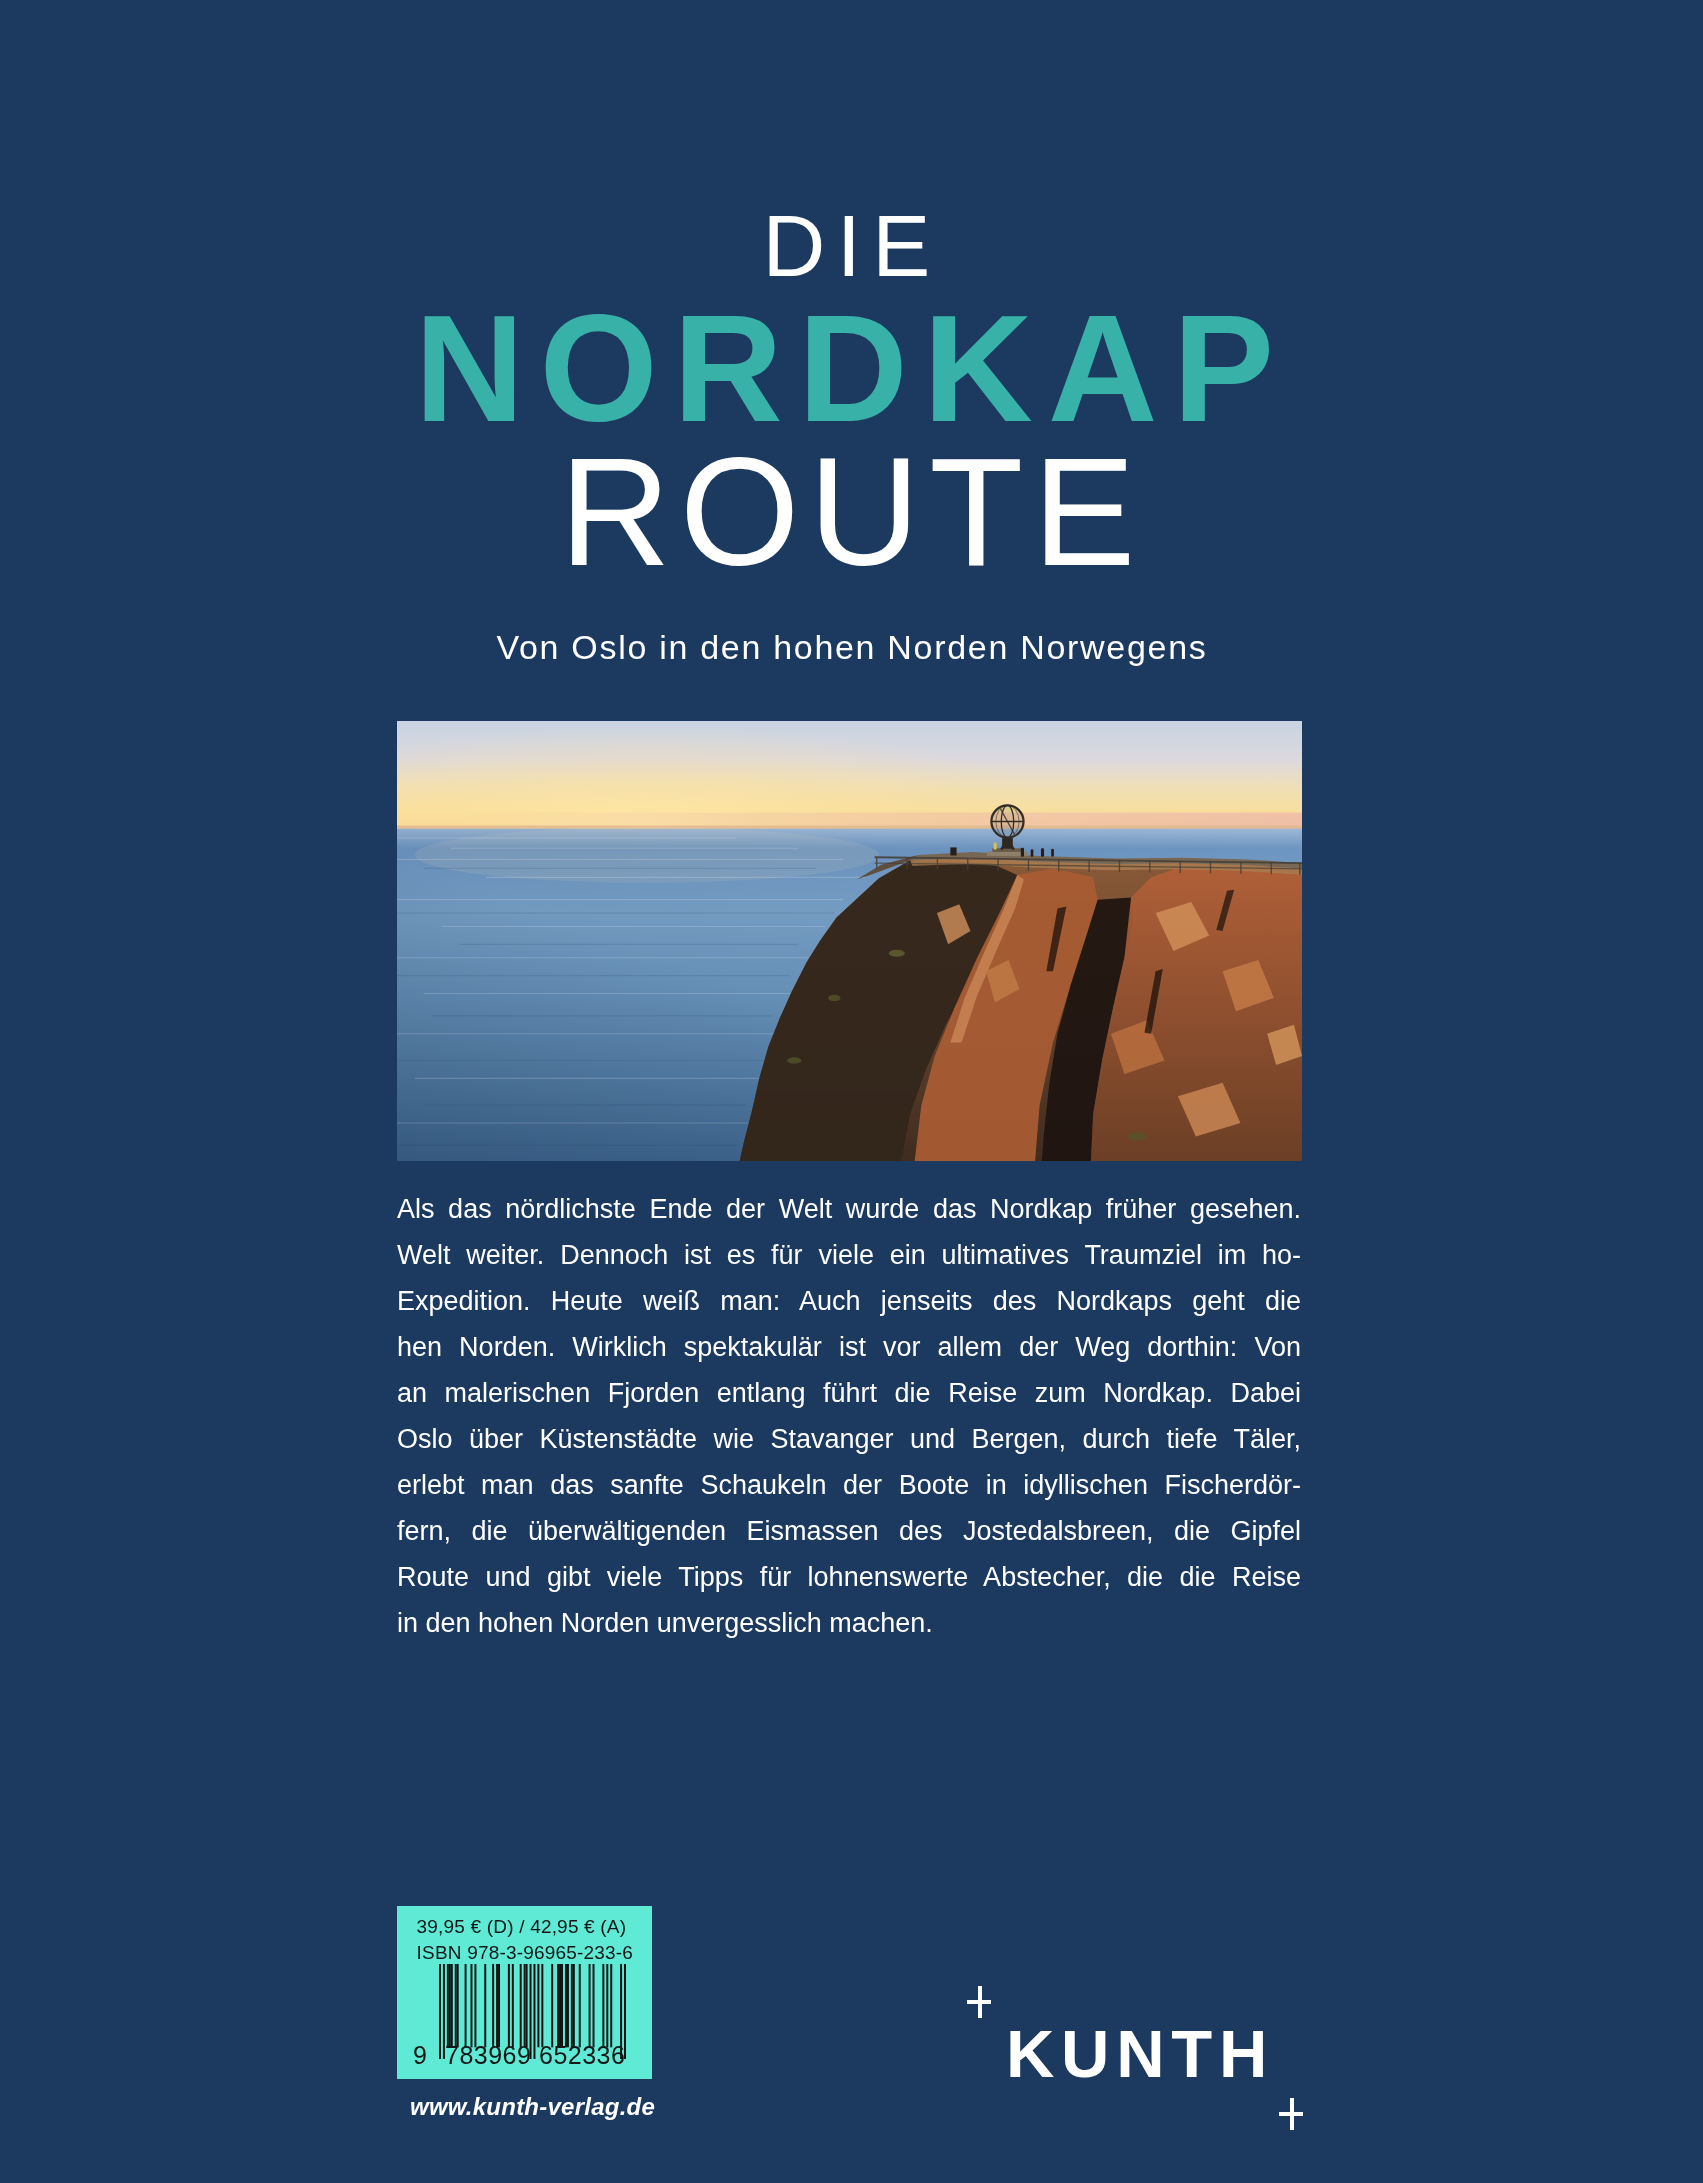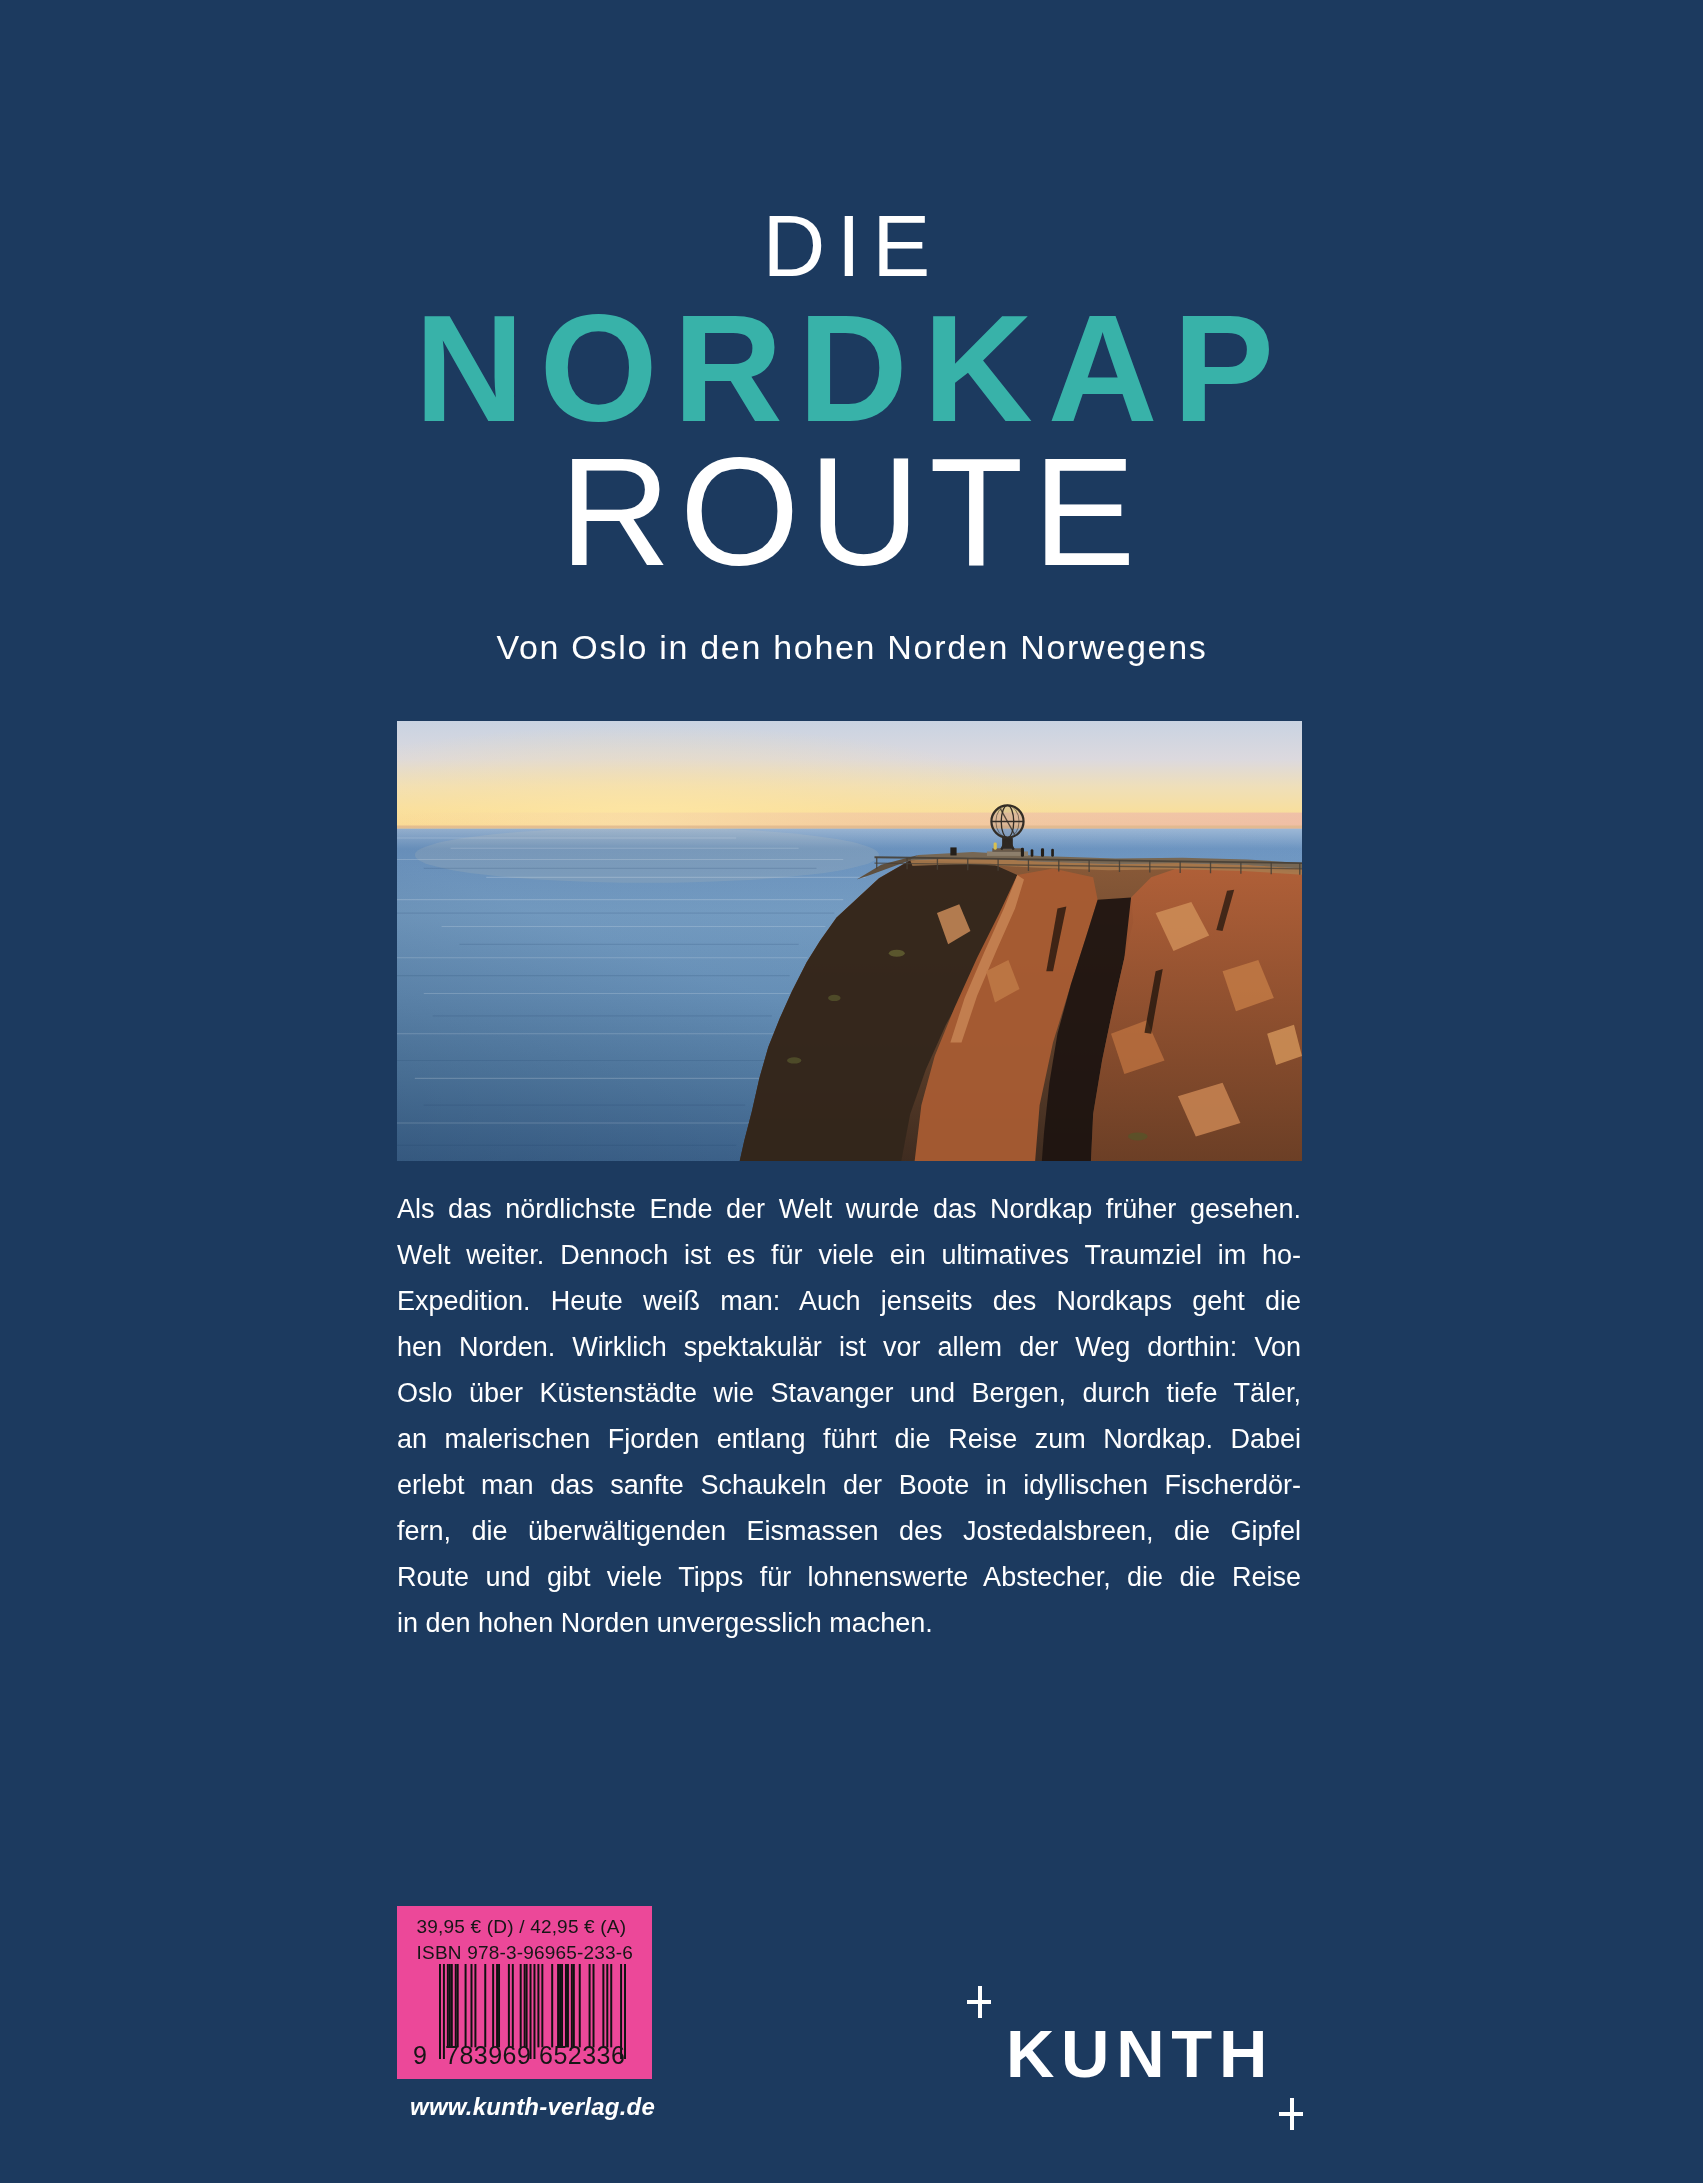--- a/index.html
+++ b/index.html
@@ -26,21 +26,21 @@
   .photo{position:absolute;left:397px;top:721px;width:905px;height:440px;margin:0;padding:0;}
   .photo svg{display:block;width:100%;height:100%;}
   
   .description{position:absolute;left:397px;top:1186px;width:904px;color:var(--white);}
   .pline{
     font-size:27px;line-height:46px;white-space:nowrap;
     text-align:justify;text-align-last:justify;text-justify:inter-word;
   }
   .pline--last{text-align-last:left;}
   
-  .barcode-box{position:absolute;left:397px;top:1906px;width:255px;height:173px;background:#ec4899;color:#161616;}
+  .barcode-box{position:absolute;left:397px;top:1906px;width:255px;height:173px;background:#5eead4;color:#161616;}
   .bb-price{position:absolute;left:19.6px;top:9.8px;font-size:19px;font-weight:400;white-space:nowrap;letter-spacing:.01em;}
   .bb-isbn{position:absolute;left:19.6px;top:36px;font-size:19px;font-weight:400;white-space:nowrap;letter-spacing:.01em;}
   .bb-bars{position:absolute;left:42px;top:58px;width:187px;height:95px;}
   .bb-digits{position:absolute;left:0;top:137px;width:100%;height:27px;font-size:25px;line-height:1;}
   .bb-digits span{position:absolute;top:0;letter-spacing:.02em;}
   .bb-d0{left:16px;}
   .bb-d1{left:48px;}
   .bb-d2{left:142px;}
   
   .website{position:absolute;left:410px;top:2093px;font-size:24px;font-weight:700;color:var(--white);white-space:nowrap;letter-spacing:.01em;font-style:italic;}
@@ -183,22 +183,22 @@
       </g>
       <rect x="1337" y="272" width="7" height="16" rx="3" fill="#d8c050"></rect>
     </svg>
   </figure>
 
   <section class="description">
     <div class="pline">Als das nördlichste Ende der Welt wurde das Nordkap früher gesehen.</div>
     <div class="pline">Welt weiter. Dennoch ist es für viele ein ultimatives Traumziel im ho-</div>
     <div class="pline">Expedition. Heute weiß man: Auch jenseits des Nordkaps geht die</div>
     <div class="pline">hen Norden. Wirklich spektakulär ist vor allem der Weg dorthin: Von</div>
+    <div class="pline">an malerischen Fjorden entlang führt die Reise zum Nordkap. Dabei</div>
     <div class="pline">Oslo über Küstenstädte wie Stavanger und Bergen, durch tiefe Täler,</div>
-    <div class="pline">an malerischen Fjorden entlang führt die Reise zum Nordkap. Dabei</div>
     <div class="pline">erlebt man das sanfte Schaukeln der Boote in idyllischen Fischerdör-</div>
     <div class="pline">fern, die überwältigenden Eismassen des Jostedalsbreen, die Gipfel</div>
     <div class="pline">Route und gibt viele Tipps für lohnenswerte Abstecher, die die Reise</div>
     <div class="pline pline--last">in den hohen Norden unvergesslich machen.</div>
   </section>
 
   <section class="barcode-box">
     <div class="bb-price">39,95 € (D) / 42,95 € (A)</div>
     <div class="bb-isbn">ISBN 978-3-96965-233-6</div>
     <div class="bb-bars" id="barcode-bars"><svg viewBox="0 0 420 212" width="187" height="95" preserveAspectRatio="none">

